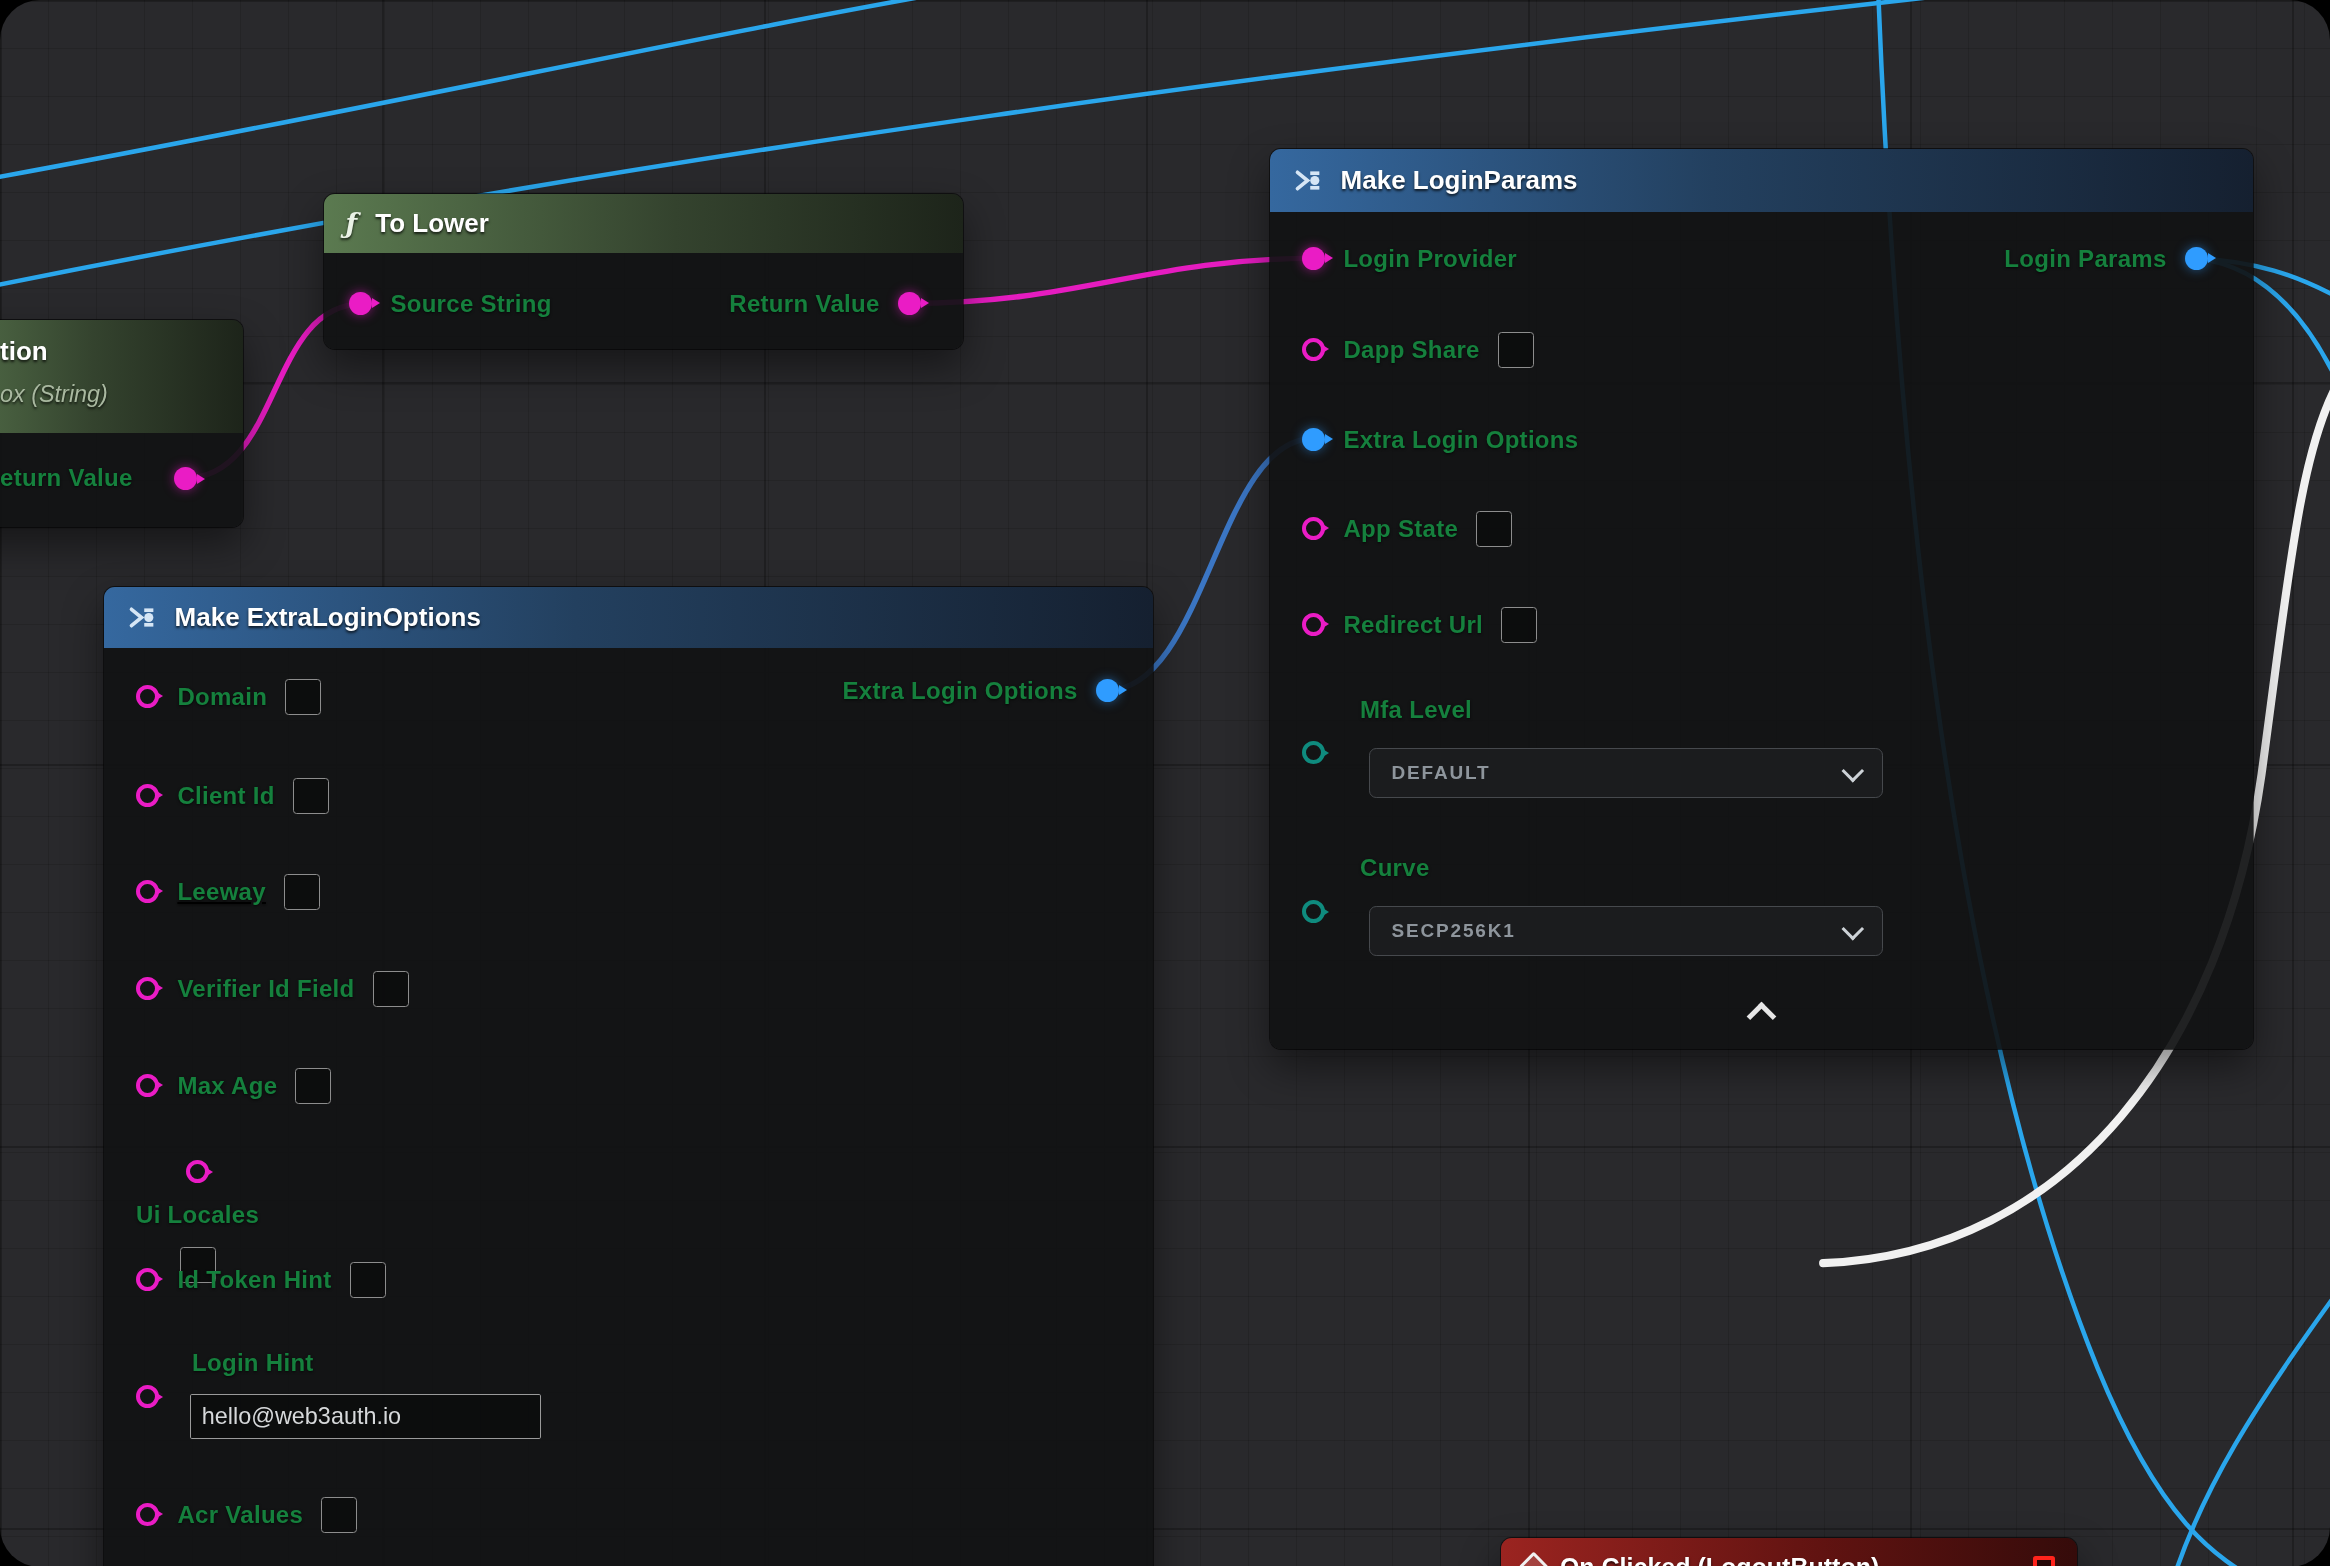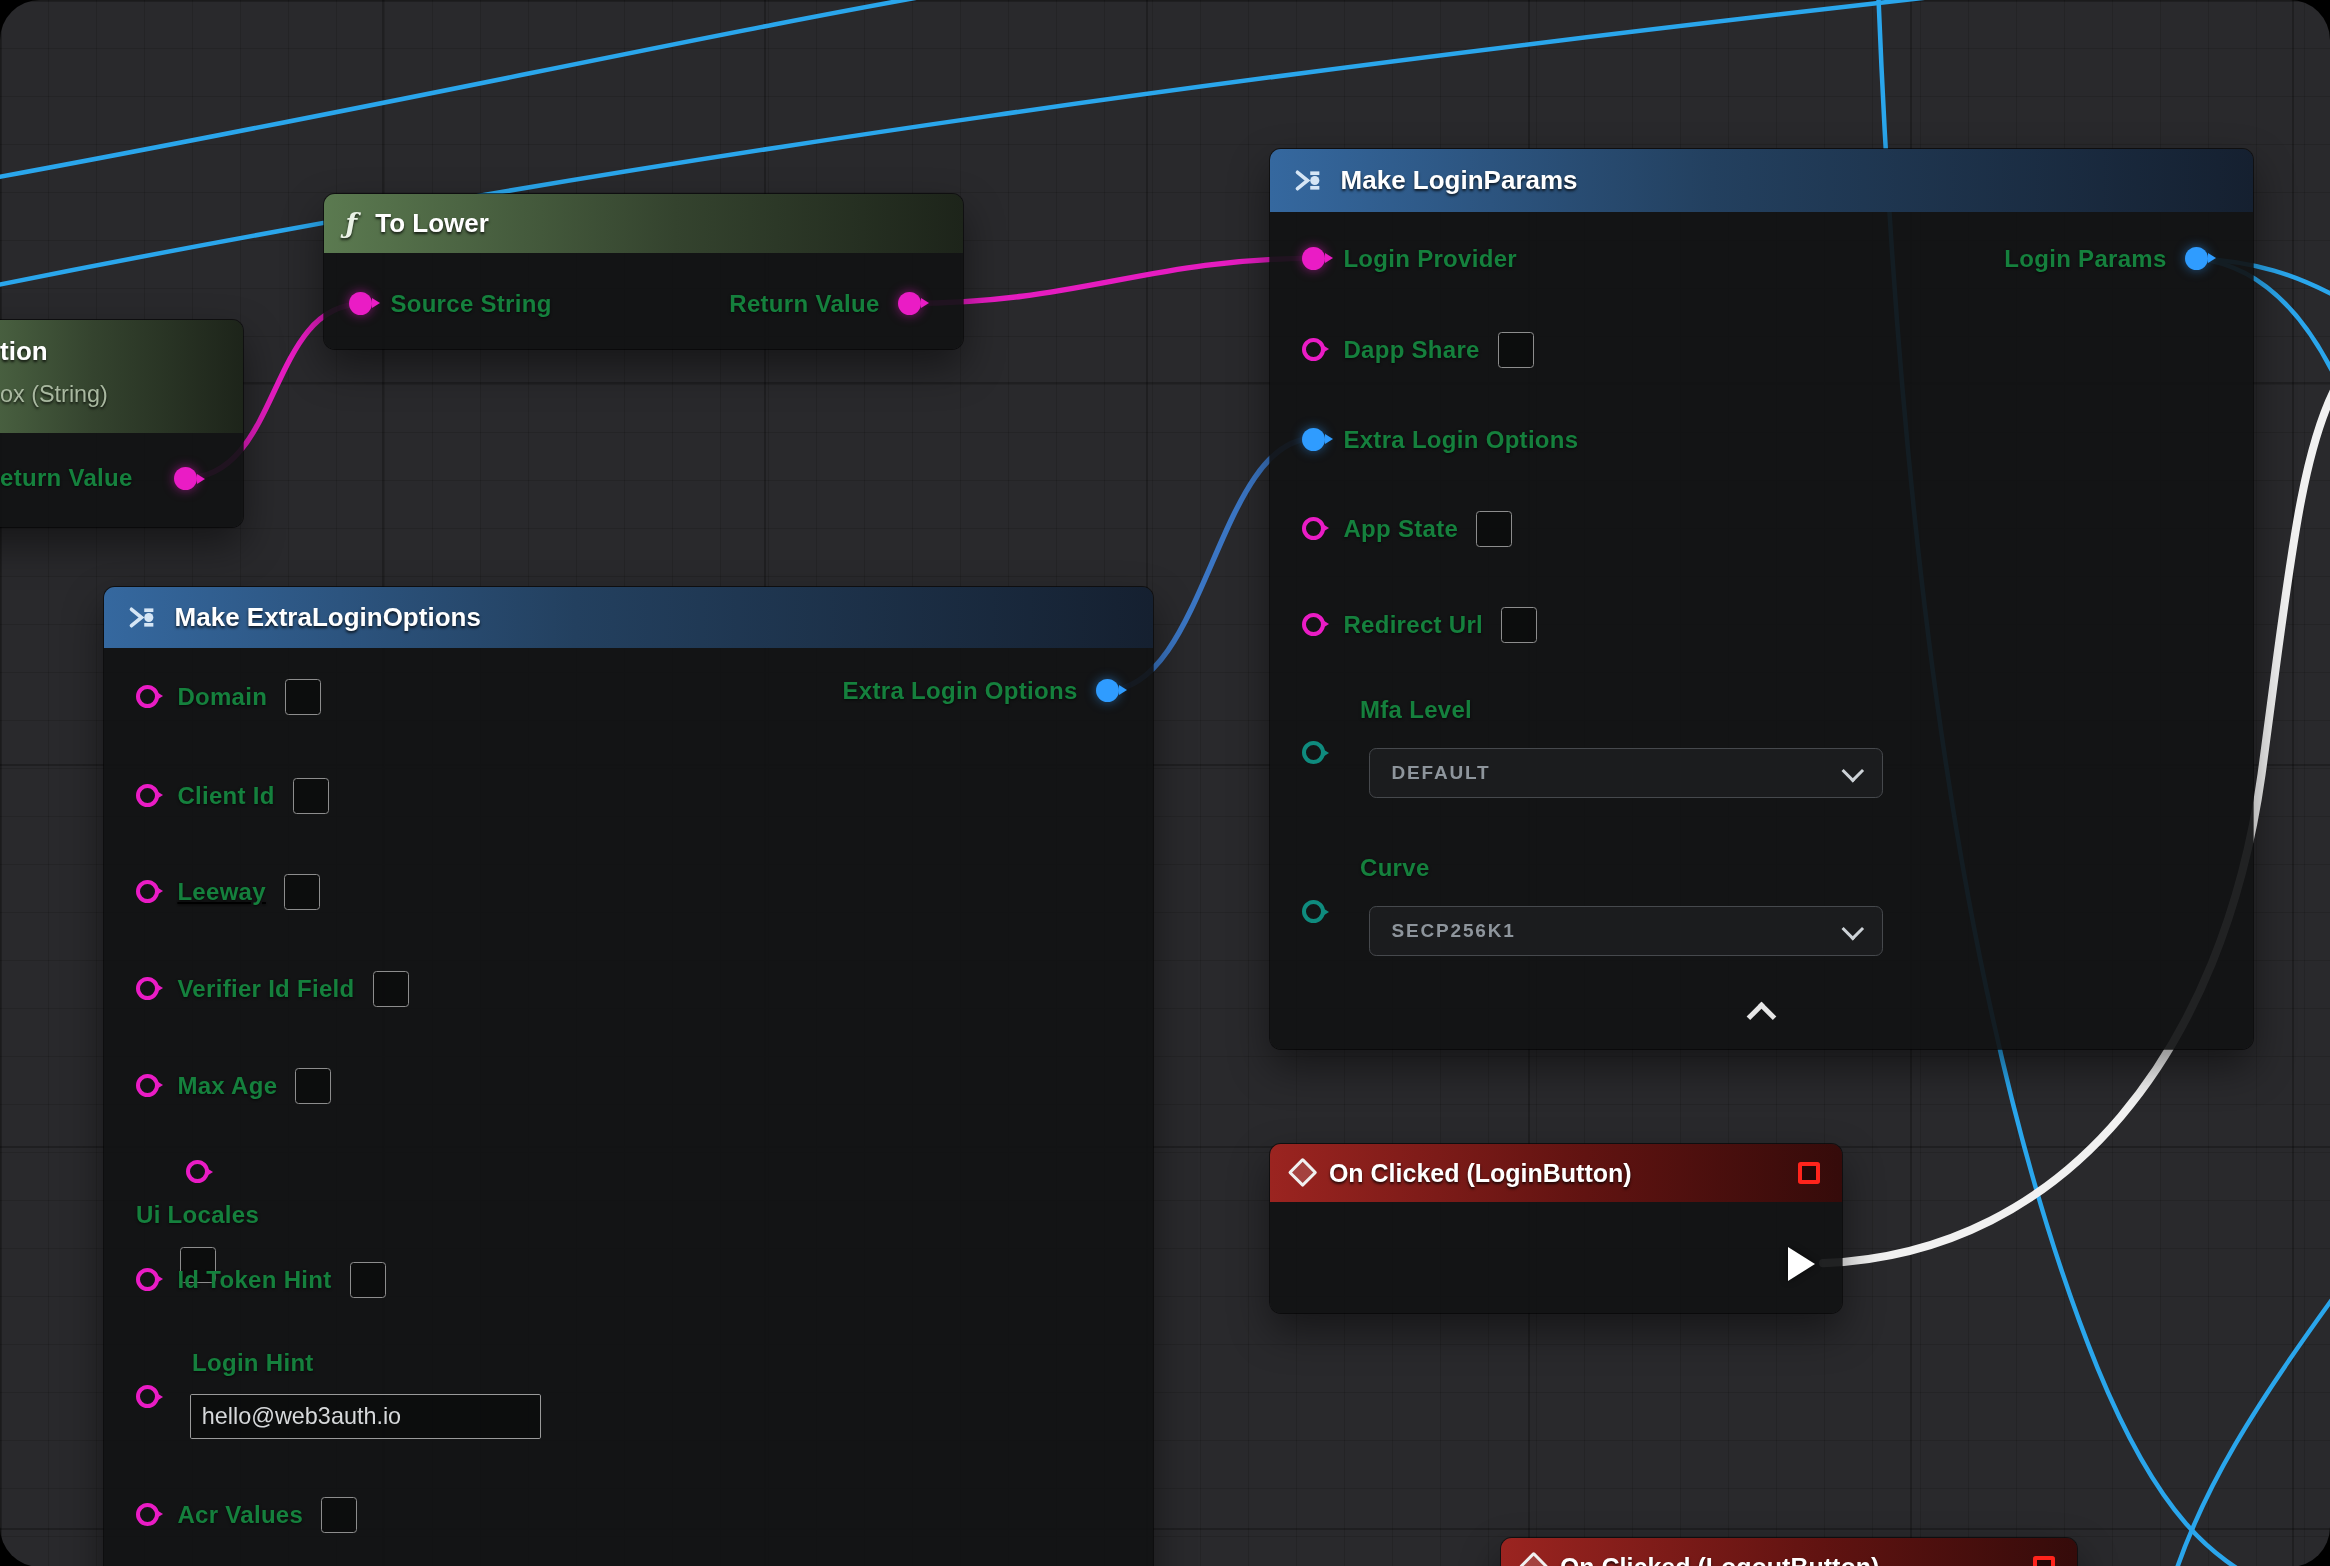--- a/index.html
+++ b/index.html
@@ -39,21 +39,21 @@
     transform:translateY(-50%);
     border-left:8px solid currentColor;border-top:5.4px solid transparent;border-bottom:5.4px solid transparent;
   }
   .filled-magenta{color:#ea1cc5;background:currentColor;box-shadow:0 0 10.8px rgba(234,28,197,.55);}
   .hollow-magenta{color:#ea1cc5;border:4.5px solid currentColor;background:transparent;}
   .filled-blue{color:#2f9cff;background:currentColor;box-shadow:0 0 10.8px rgba(47,156,255,.5);}
   .hollow-teal{color:#0f8b7e;border:4.5px solid currentColor;background:transparent;}
 
   .pin-row{position:absolute;display:flex;align-items:center;gap:18px;height:47px;}
   .pin-label{color:#15803d;font-weight:bold;font-size:24px;letter-spacing:0.3px;text-shadow:0 0.9px 2.7px rgba(0,0,0,.7);white-space:nowrap;}
-  .sub-label{color:#a9b8a0;font-size:23.4px;}
+  .sub-label{color:#a9b8a0;font-style:italic;font-size:23.4px;}
   .checkbox{width:36px;height:36px;background:rgba(8,8,8,.55);border:1.8px solid #8d8d8d;border-radius:3.6px;box-sizing:border-box;flex:none;}
 
   .dropdown{
     position:absolute;width:514px;height:50px;box-sizing:border-box;
     background:#1b1c1e;border:1.8px solid #46494d;border-radius:7.2px;
     display:flex;align-items:center;padding:0 21.6px;gap:46px;
   }
   .dd-value{color:#8e959c;font-size:19px;font-weight:bold;letter-spacing:1.8px;}
   .chev{width:12.6px;height:12.6px;border-right:3.6px solid #cdd2d7;border-bottom:3.6px solid #cdd2d7;transform:rotate(45deg);margin-left:auto;margin-top:-5.4px;}
 
@@ -229,28 +229,20 @@
     <div class="dropdown" style="left:99px;top:757px;">
       <span class="dd-value">SECP256K1</span>
       <span class="chev"></span>
     </div>
 
     <div class="collapse-chevron" style="top:850px;">
         <i></i>
       </div>
   </div>
 
-  <div class="node" style="left:1270px;top:1144px;width:572px;height:169px;">
-    <div class="node-header hdr-red" style="height:58px;font-size:25px;gap:16px;">
-      <span class="event-icon"></span>
-      <span>On Clicked (LoginButton)</span>
-      <span class="delegate-pin"></span>
-    </div>
-    <span class="exec-pin" style="left:518px;top:103px;"></span>
-  </div>
 
   <div class="node" style="left:1501px;top:1538px;width:576px;height:81px;">
     <div class="node-header hdr-red" style="height:58px;font-size:25px;gap:16px;">
       <span class="event-icon"></span>
       <span>On Clicked (LogoutButton)</span>
       <span class="delegate-pin"></span>
     </div>
   </div>
 
 </div>

